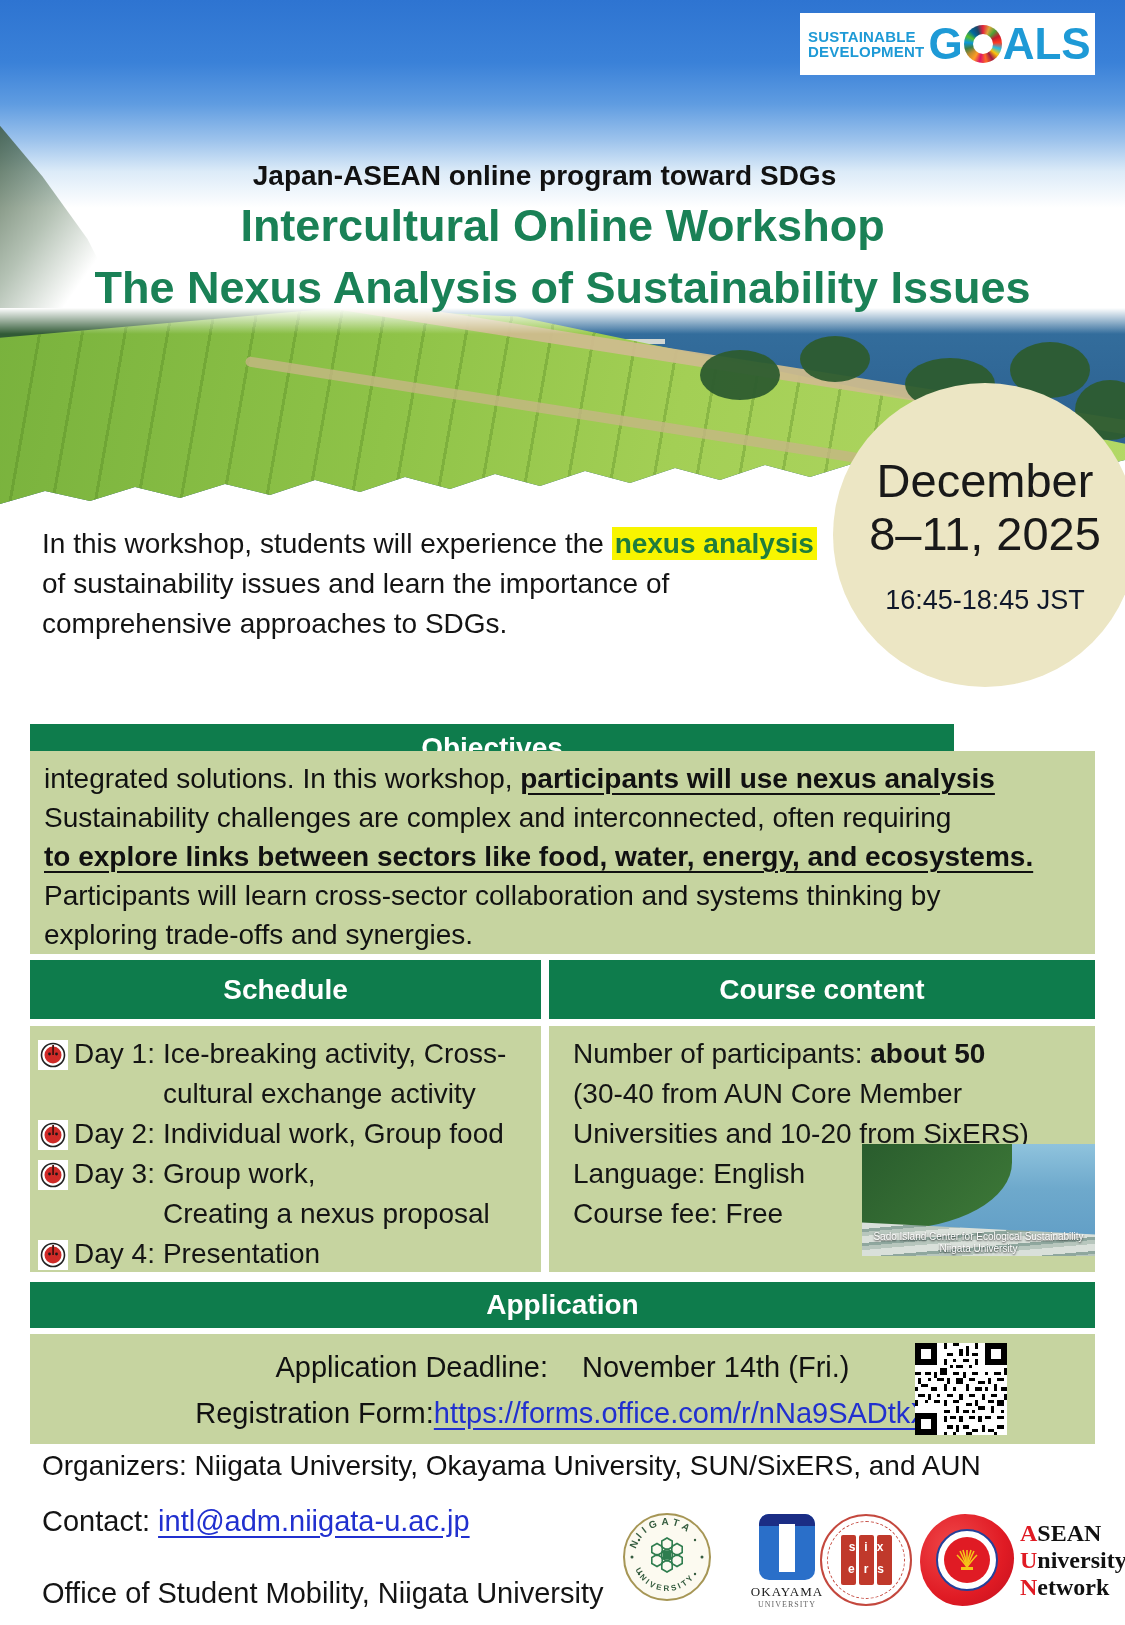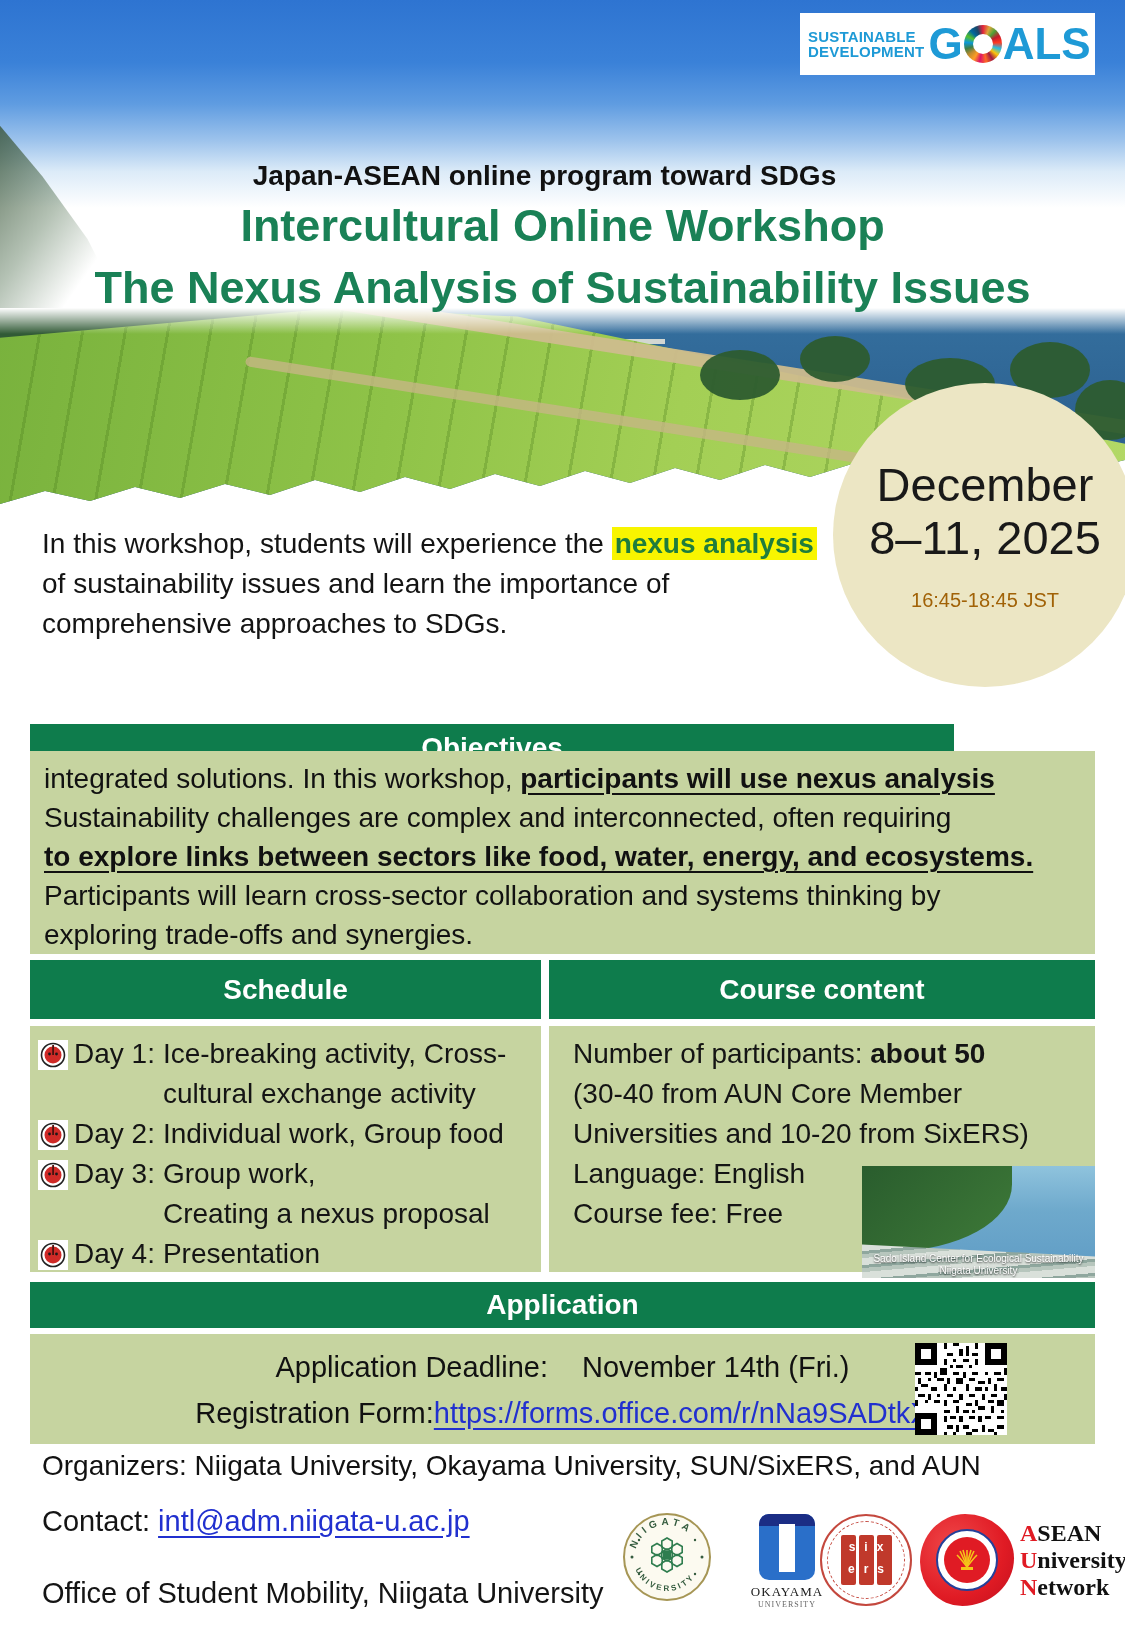--- a/index.html
+++ b/index.html
@@ -48,21 +48,21 @@
   
   .program-line{left:0;top:160px;width:1089px;text-align:center;font-size:28px;font-weight:bold;color:#111;z-index:2;}
   .title-green{left:0;width:1125px;text-align:center;font-size:45px;font-weight:bold;color:#1a8156;z-index:2;}
   .t1{top:200px;} .t2{top:262px;}
 
   
   .date-circle{left:833px;top:383px;width:304px;height:304px;border-radius:50%;background:#ece6c4;z-index:4;
       display:flex;flex-direction:column;align-items:center;justify-content:center;text-align:center;}
   .date-month{font-size:47px;color:#191919;line-height:52px;}
   .date-days{font-size:47px;color:#191919;line-height:54px;}
-  .date-time{font-size:20px;color:#a16207;margin-top:24px;}
+  .date-time{font-size:27px;color:#0f172a;margin-top:24px;}
   .leaf{left:948px;top:548px;z-index:2;opacity:.75;}
 
   
   .intro{left:42px;top:524px;width:810px;font-size:28px;line-height:40px;color:#141414;z-index:5;}
   .hl{background:#f8f500;color:#1f7d3c;font-weight:bold;padding:1px 3px;}
 
   
   .bar{background:#0e7c4c;color:#fff;font-weight:bold;font-size:28px;display:flex;align-items:center;justify-content:center;z-index:2;}
   .bar-obj{left:30px;top:704px;width:924px;height:48px;margin-top:20px;}
   .body-green{background:#c6d4a0;box-sizing:border-box;z-index:2;}
@@ -72,21 +72,21 @@
   .bar-sched{left:30px;top:960px;width:511px;height:59px;}
   .bar-course{left:549px;top:960px;width:546px;height:59px;}
   .sched-body{left:30px;top:1026px;width:511px;height:246px;padding:8px 6px 0 8px;font-size:28px;line-height:40px;}
   .course-body{left:549px;top:1026px;width:546px;height:246px;padding:8px 0 0 24px;font-size:28px;line-height:40px;position:absolute;}
   .day-row{display:flex;align-items:flex-start;}
   .day-ico{flex:0 0 30px;height:30px;margin:6px 6px 0 0;background:#fff;display:flex;align-items:center;justify-content:center;}
   .day-ico svg{display:block;}
   .day-label{white-space:nowrap;margin-right:8px;}
   .day-text{white-space:pre-line;}
   .preline{white-space:pre-line;}
-  .course-photo{left:313px;top:140px;width:233px;height:112px;overflow:hidden;position:absolute;}
+  .course-photo{left:313px;top:118px;width:233px;height:112px;overflow:hidden;position:absolute;}
   .cp-sea{position:absolute;inset:0;background:linear-gradient(180deg,#8fc3dd 0%,#6ea9cc 40%,#5e9bc4 100%);}
   .cp-hill{position:absolute;left:-20px;top:-10px;width:170px;height:95px;background:linear-gradient(135deg,#27592c,#3e7a38);border-radius:0 0 70% 30%;}
   .cp-paddy{position:absolute;left:0;bottom:0;width:100%;height:48px;
       background:repeating-linear-gradient(175deg,#d9e0da 0 7px,#8fa79e 7px 10px,#b7c6bd 10px 14px);
       clip-path:polygon(0 30%,100% 55%,100% 100%,0 100%);}
   .cp-cap{position:absolute;left:0;bottom:1px;width:100%;text-align:center;color:#fff;font-size:10px;line-height:12px;text-shadow:0 1px 2px rgba(0,0,0,.8);}
 
   .bar-app{left:30px;top:1282px;width:1065px;height:46px;}
   .app-body{left:30px;top:1334px;width:1065px;height:110px;padding:10px 14px;font-size:29px;line-height:46px;color:#111;}
   .app-row{display:flex;justify-content:center;}

